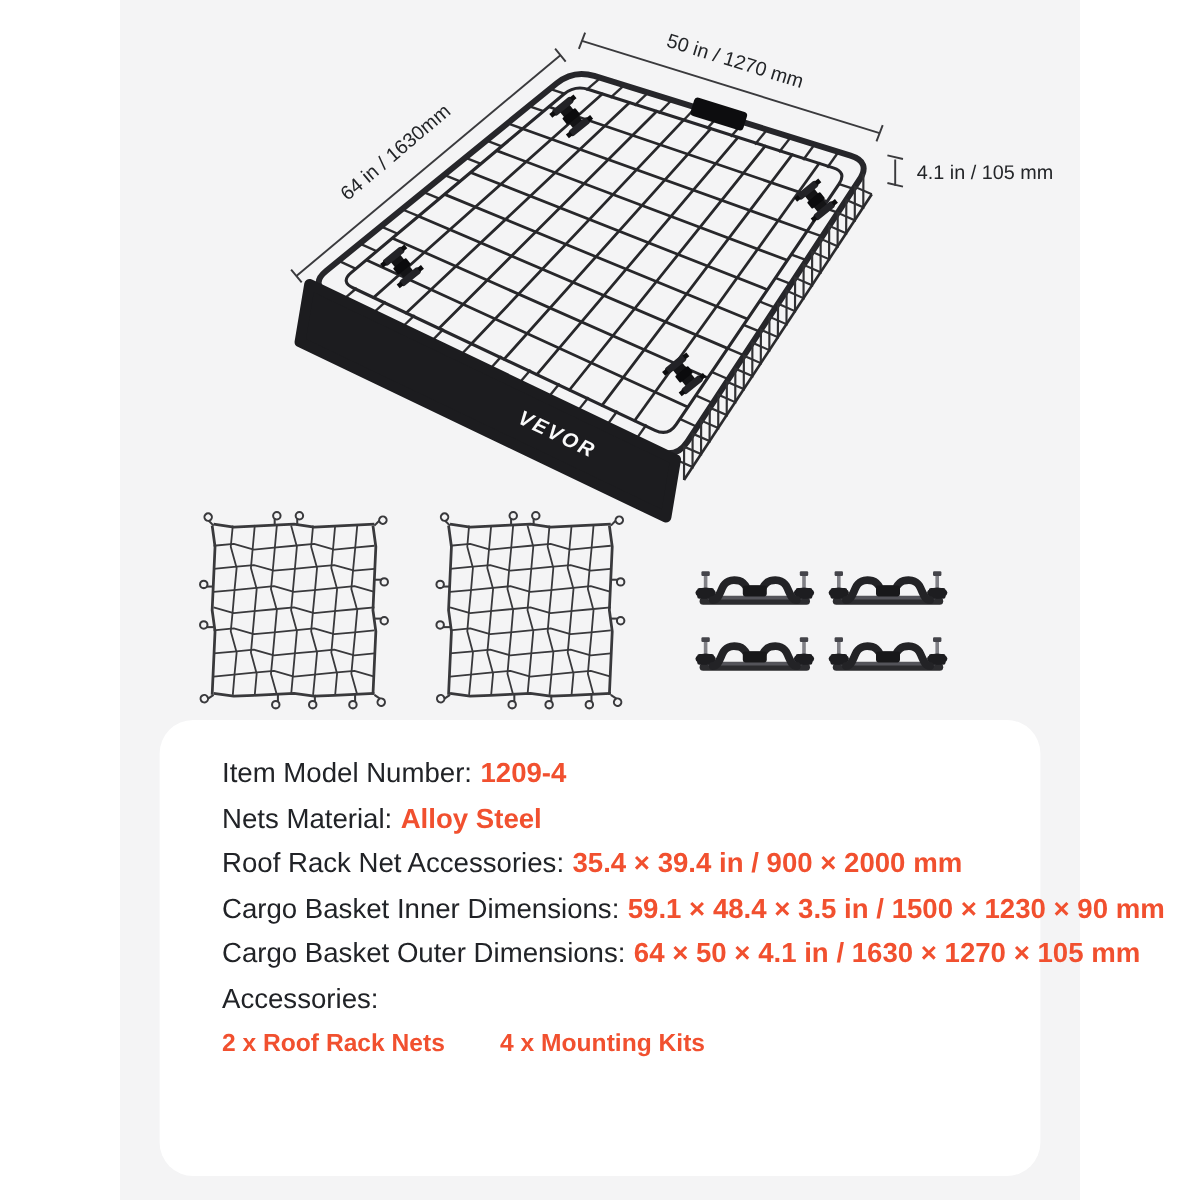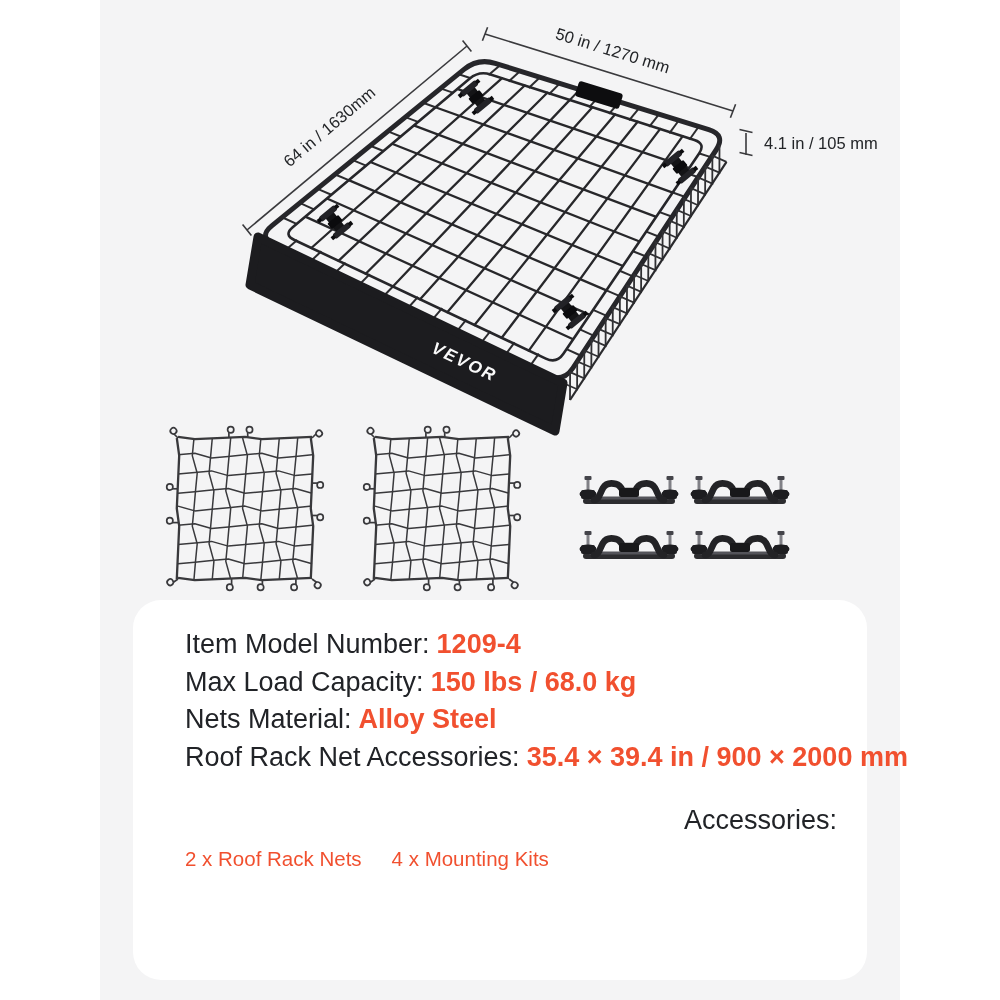--- a/index.html
+++ b/index.html
@@ -14,27 +14,27 @@
   svg#scene{position:absolute;left:0;top:0;}
   svg text{font-family:"Liberation Sans",sans-serif;}
   .dim-label{font-size:16.5px;fill:#232528;}
   .brand-text{font-size:17px;font-weight:bold;font-style:italic;letter-spacing:2px;fill:#fafafa;}
   .panel{
     position:absolute;left:33px;top:600px;width:734px;height:380px;
     background:#ffffff;border-radius:28px;
   }
   .specs{padding:26px 30px 0 52px;}
   .spec-row{
-    font-size:27px;line-height:37.5px;color:#212327;white-space:nowrap;
+    font-size:23px;line-height:37.5px;color:#212327;white-space:nowrap;
   }
   .spec-value{color:var(--accent,#F1502F);font-weight:700;margin-left:7px;}
-  .acc-label-row{margin-top:26px;text-align:right;}
+  .acc-label-row{margin-top:0;}
   .acc-items{
-    display:flex;gap:30px;font-size:20.5px;line-height:37.5px;
-    font-weight:400;color:var(--accent,#F1502F);white-space:nowrap;
+    display:flex;gap:46px;font-size:20.5px;line-height:37.5px;
+    font-weight:700;color:var(--accent,#F1502F);white-space:nowrap;
   }
 </style>
 </head>
 <body>
 
 <div class="canvas">
 
   <svg id="scene" width="800" height="1000" viewBox="0 0 800 1000">
 
     <g id="g-grid">
@@ -373,23 +373,24 @@
           <rect x="34" y="2" width="14" height="9" rx="2" fill="#1d1d20"></rect>
           <path d="M-35,12 C-30,12 -29,5 -26,0 C-23,-5 -17,-5 -13,-4 C-9,-3 -7,1 -6,3 L6,3 C7,1 9,-3 13,-4 C17,-5 23,-5 26,0 C29,5 30,12 35,12" fill="none" stroke="#232326" stroke-width="6.5" stroke-linecap="round"></path>
           <rect x="-10" y="0" width="20" height="9" rx="2" fill="#18181a"></rect>
         </g>
       </g>
   </svg>
 
   <div class="panel">
     <div class="specs">
       <div class="spec-row"><span>Item Model Number:</span><span class="spec-value">1209-4</span></div>
-      <div class="spec-row"><span>Max Load Capacity:</span><span class="spec-value">150 lbs / 68.0 kg</span></div>
       <div class="spec-row"><span>Nets Material:</span><span class="spec-value">Alloy Steel</span></div>
       <div class="spec-row"><span>Roof Rack Net Accessories:</span><span class="spec-value">35.4 × 39.4 in / 900 × 2000 mm</span></div>
+      <div class="spec-row"><span>Cargo Basket Inner Dimensions:</span><span class="spec-value">59.1 × 48.4 × 3.5 in / 1500 × 1230 × 90 mm</span></div>
+      <div class="spec-row"><span>Cargo Basket Outer Dimensions:</span><span class="spec-value">64 × 50 × 4.1 in / 1630 × 1270 × 105 mm</span></div>
       <div class="spec-row acc-label-row"><span>Accessories:</span></div>
       <div class="acc-items">
         <span>2 x Roof Rack Nets</span>
         <span>4 x Mounting Kits</span>
       </div>
     </div>
   </div>
 </div>
 
 </body></html>

